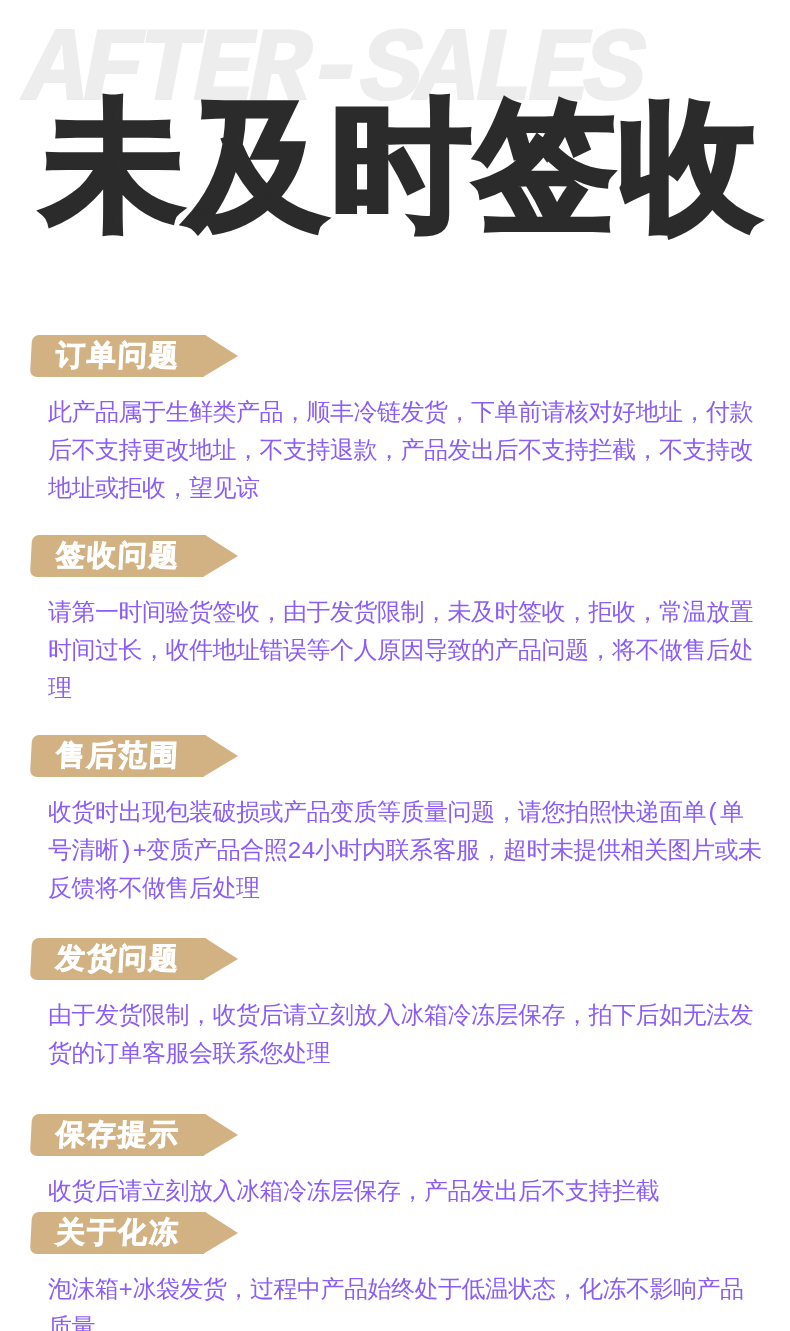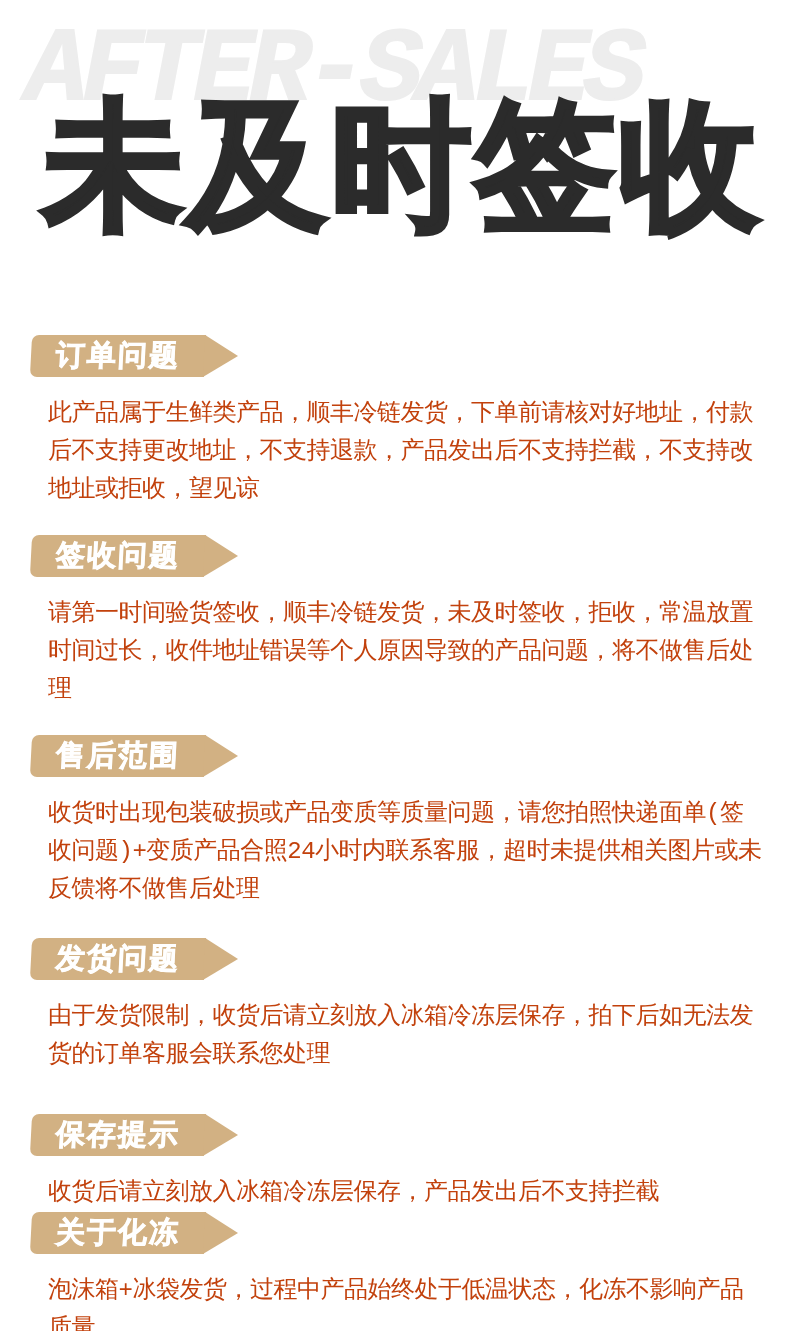--- a/index.html
+++ b/index.html
@@ -83,21 +83,21 @@
     color: #ffffff;
     -webkit-text-stroke: 0.8px #ffffff;
     white-space: nowrap;
   }
 
   .section p {
     margin: 18px 0 0 0;
     font-size: 24px;
     line-height: 38px;
     letter-spacing: -0.5px;
-    color: #c2410c;
+    color: #8b5cf6;
     text-align: left;
   }
 </style>
 </head>
 <body>
 
 <div class="page">
 
   <div class="header">
     <div class="watermark">AFTER-SALES</div>
@@ -108,28 +108,28 @@
     <div class="banner">
       <span class="banner-label">订单问题</span>
     </div>
     <p>此产品属于生鲜类产品，顺丰冷链发货，下单前请核对好地址，付款后不支持更改地址，不支持退款，产品发出后不支持拦截，不支持改地址或拒收，望见谅</p>
   </div>
 
   <div class="section">
     <div class="banner">
       <span class="banner-label">签收问题</span>
     </div>
-    <p>请第一时间验货签收，顺丰冷链发货，未及时签收，拒收，常温放置时间过长，收件地址错误等个人原因导致的产品问题，将不做售后处理</p>
+    <p>请第一时间验货签收，由于发货限制，未及时签收，拒收，常温放置时间过长，收件地址错误等个人原因导致的产品问题，将不做售后处理</p>
   </div>
 
   <div class="section">
     <div class="banner">
       <span class="banner-label">售后范围</span>
     </div>
-    <p>收货时出现包装破损或产品变质等质量问题，请您拍照快递面单(签收问题)+变质产品合照24小时内联系客服，超时未提供相关图片或未反馈将不做售后处理</p>
+    <p>收货时出现包装破损或产品变质等质量问题，请您拍照快递面单(单号清晰)+变质产品合照24小时内联系客服，超时未提供相关图片或未反馈将不做售后处理</p>
   </div>
 
   <div class="section">
     <div class="banner">
       <span class="banner-label">发货问题</span>
     </div>
     <p>由于发货限制，收货后请立刻放入冰箱冷冻层保存，拍下后如无法发货的订单客服会联系您处理</p>
   </div>
 
   <div class="section">

